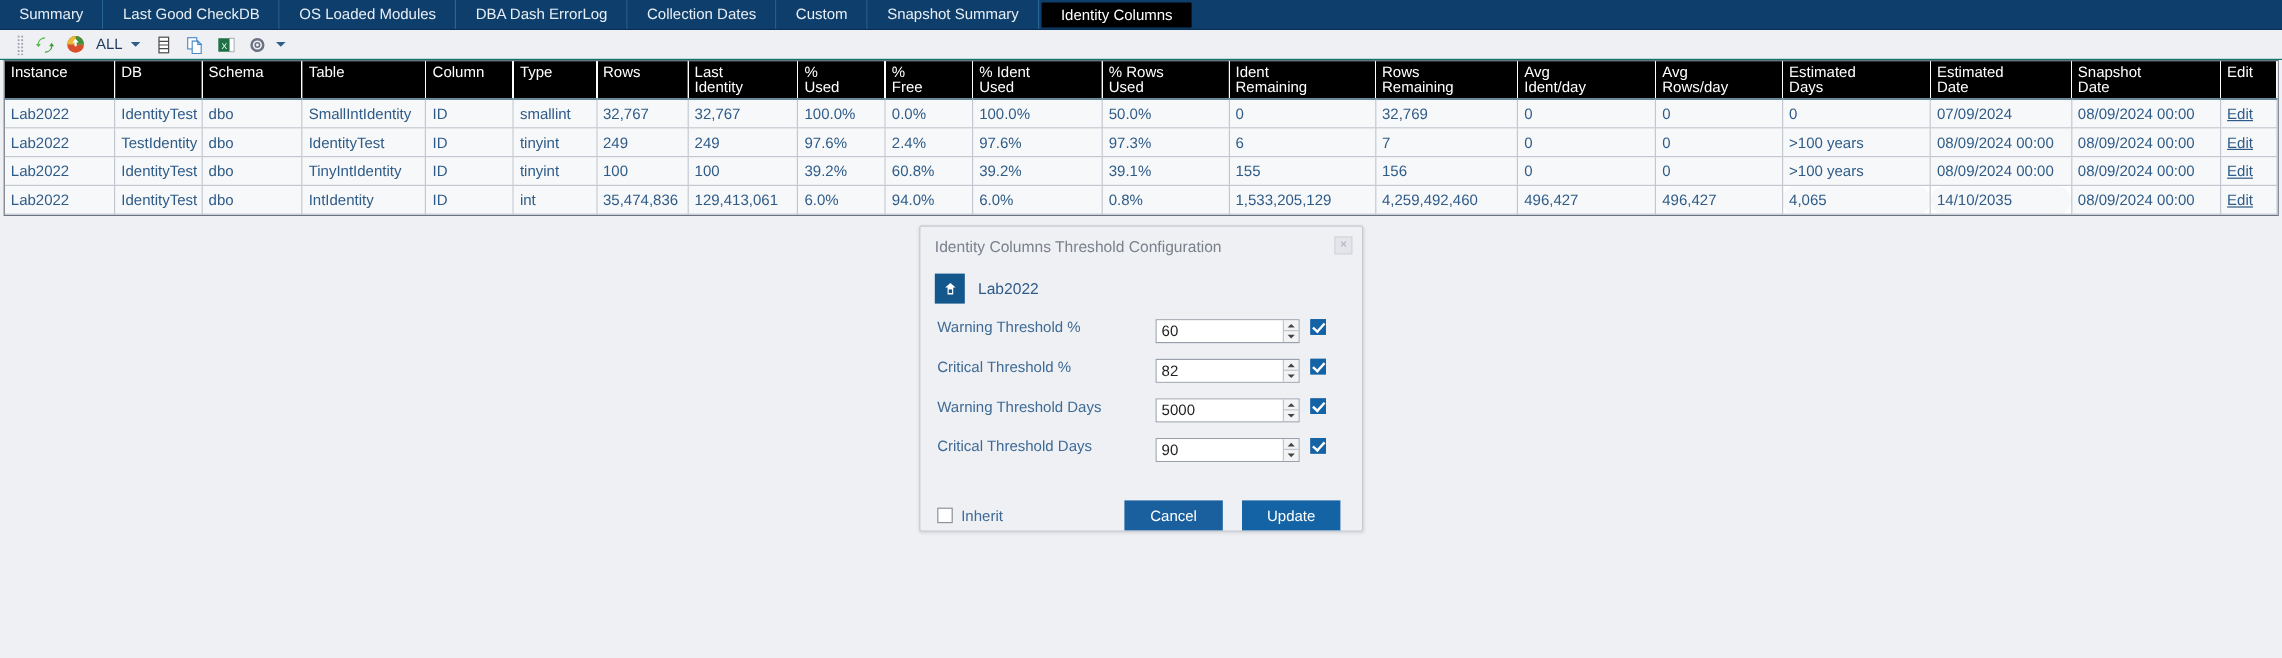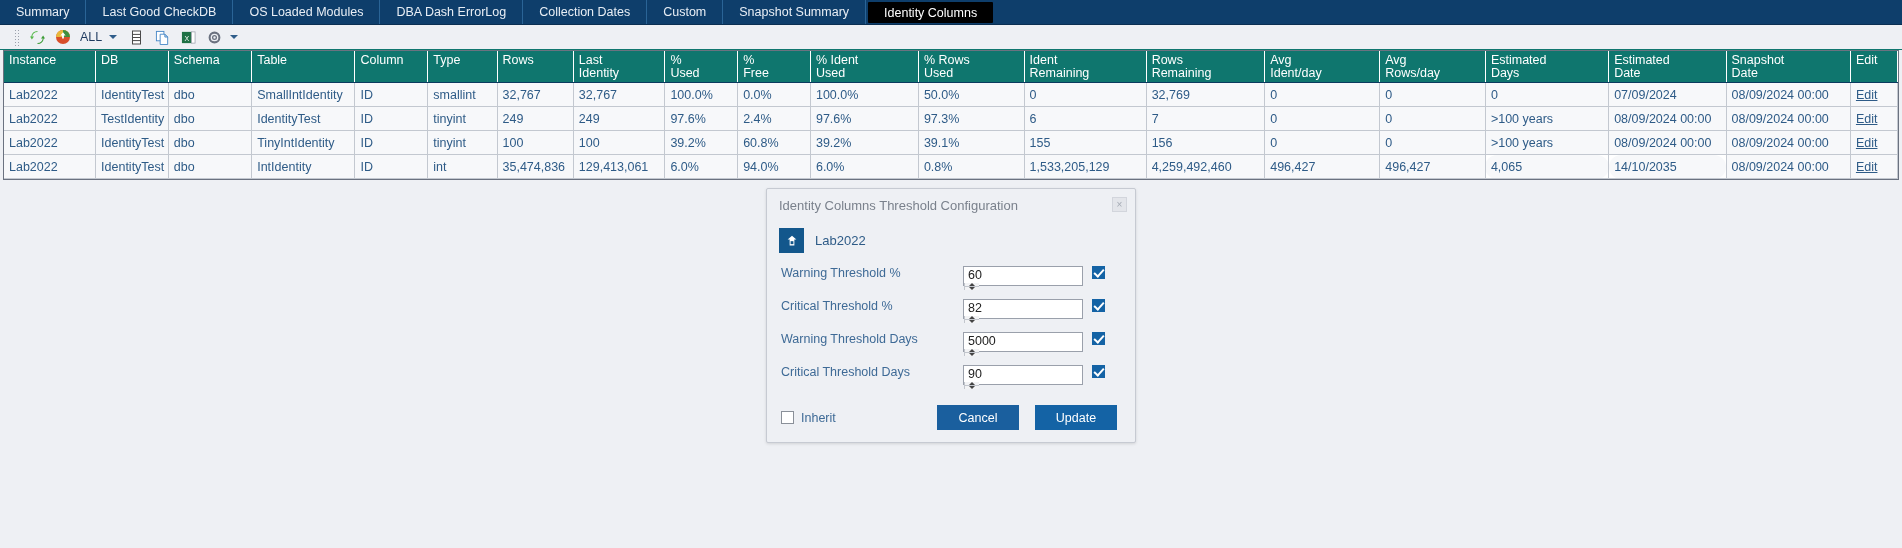--- a/index.html
+++ b/index.html
@@ -76,21 +76,21 @@
   
   .grid {
     position: absolute;
     left: 3px; top: 50px;
     width: 1896px;
     border: 1px solid #6b7280;
     background: #ffffff;
   }
   table.dgv { border-collapse: collapse; width: 100%; table-layout: fixed; }
   table.dgv th {
-    background: #0f766e;
+    background: #000000;
     color: #ffffff;
     font-weight: normal;
     font-size: 12.5px;
     text-align: left;
     vertical-align: top;
     padding: 3px 4px 2px 5px;
     height: 30px;
     border-right: 1px solid #ffffff;
     border-bottom: 1px solid #0b3a5e;
     position: relative;
@@ -149,21 +149,21 @@
     display: flex; align-items: center; justify-content: center;
     color: #ffffff; font-size: 13px;
   }
   .inst-name { font-size: 13px; color: #2e5b87; }
 
   .dlg-row {
     display: flex; align-items: flex-start;
     padding: 0 0 0 14px; margin-top: 13px;
   }
   .dlg-lbl { width: 182px; font-size: 12.5px; color: #3e6a96; }
-  .spin { display: flex; width: 120px; height: 20px; border: 1px solid #9aa0ab; background: #ffffff; flex-direction: column; }
+  .spin { display: flex; width: 120px; height: 20px; border: 1px solid #9aa0ab; background: #ffffff; }
   .spin input {
     flex: 1 1 auto; border: none; outline: none;
     font-family: "Liberation Sans", sans-serif;
     font-size: 12.5px; color: #222; padding-left: 4px; width: 100%;
     background: #ffffff;
   }
   .spin-btns {
     width: 15px; border-left: 1px solid #c2c6cd;
     display: flex; flex-direction: column; background: #f2f3f5;
   }
@@ -181,21 +181,21 @@
     position: relative; cursor: pointer;
   }
   .chk-blue::after {
     content: "";
     position: absolute; left: 3px; top: 0px;
     width: 4px; height: 8px;
     border: solid #ffffff; border-width: 0 2px 2px 0;
     transform: rotate(42deg);
   }
   .dlg-footer {
-    position: absolute; left: 0; bottom: 12px;
+    position: absolute; left: 0; bottom: 0;
     width: 100%;
     display: flex; align-items: center; padding: 0 18px 0 14px;
   }
   .inherit-box {
     display: flex; align-items: center; gap: 7px;
   }
   .chk-empty {
     width: 13px; height: 13px;
     background: #ffffff; border: 1px solid #8a9099; cursor: pointer;
   }

